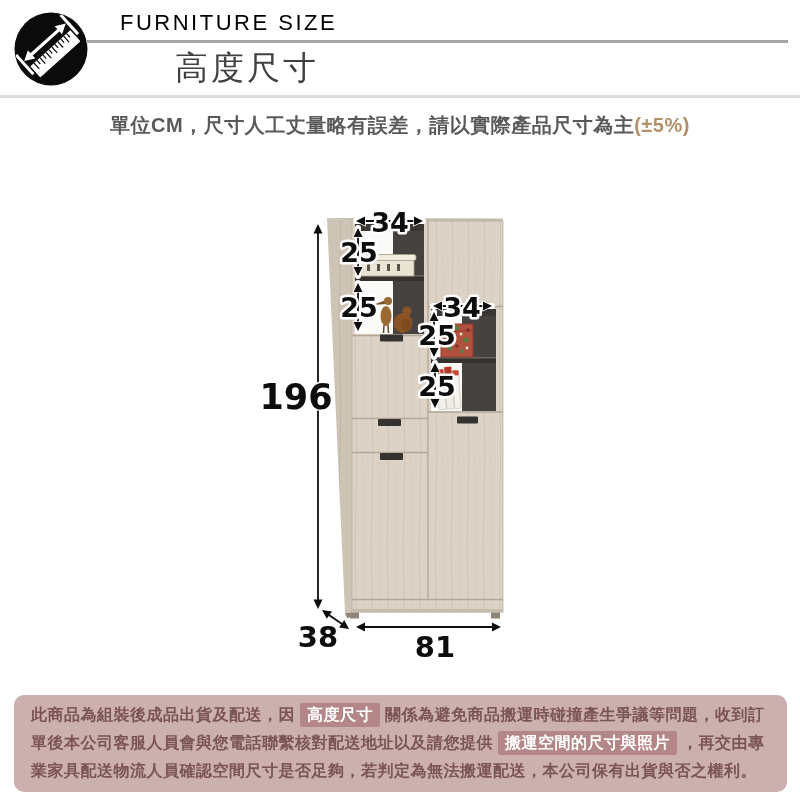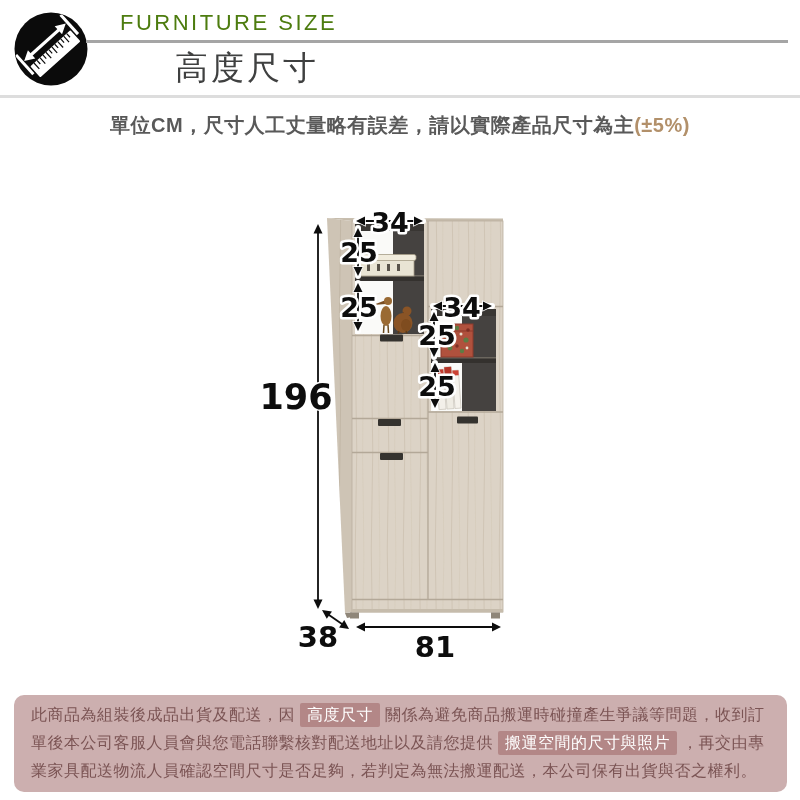--- a/index.html
+++ b/index.html
@@ -5,21 +5,21 @@
   html,body{margin:0;padding:0;}
   body{
     width:800px;height:800px;position:relative;background:#ffffff;
     font-family:"Liberation Sans","DejaVu Sans",sans-serif;overflow:hidden;
   }
   .abs{position:absolute;}
 
   
   .eyebrow{
     left:120px;top:10px;font-size:22px;letter-spacing:2.5px;
-    color:#4d7c0f;font-weight:normal;
+    color:#000000;font-weight:normal;
   }
   .rule-dark{left:86px;top:40px;width:702px;height:3px;background:#a5a5a5;}
   .page-title{
     left:175px;top:46px;font-size:33px;letter-spacing:3px;color:#3f4040;
   }
   .rule-light{left:0;top:95px;width:800px;height:3px;background:#dddddd;}
   .subtitle{
     left:0;top:112px;width:800px;text-align:center;font-size:20px;
     color:#595959;letter-spacing:0.5px;font-weight:bold;
   }
@@ -38,21 +38,21 @@
   .case{stroke:#ffffff;stroke-width:6px;stroke-linecap:round;}
   .ink{stroke:#0d0d0d;stroke-width:1.8px;}
   .headc{fill:#0d0d0d;stroke:#ffffff;stroke-width:1.6px;paint-order:stroke;}
   .head{fill:#0d0d0d;}
   .gap{stroke:#b3a898;stroke-width:1.3px;}
 
   
   .notice{
     left:14px;top:695px;width:773px;box-sizing:border-box;
     background:#ccafaf;border-radius:10px;padding:6px 17px 7px 17px;
-    font-size:16px;line-height:28px;font-weight:normal;color:#7b5454;
+    font-size:16px;line-height:28px;font-weight:bold;color:#7b5454;
     letter-spacing:0.5px;
   }
   .chip{
     display:inline-block;background:#b38787;color:#ffffff;
     padding:0px 7px;margin:0 5px;border-radius:2px;line-height:24px;
   }
 </style>
 </head>
 <body>
 

